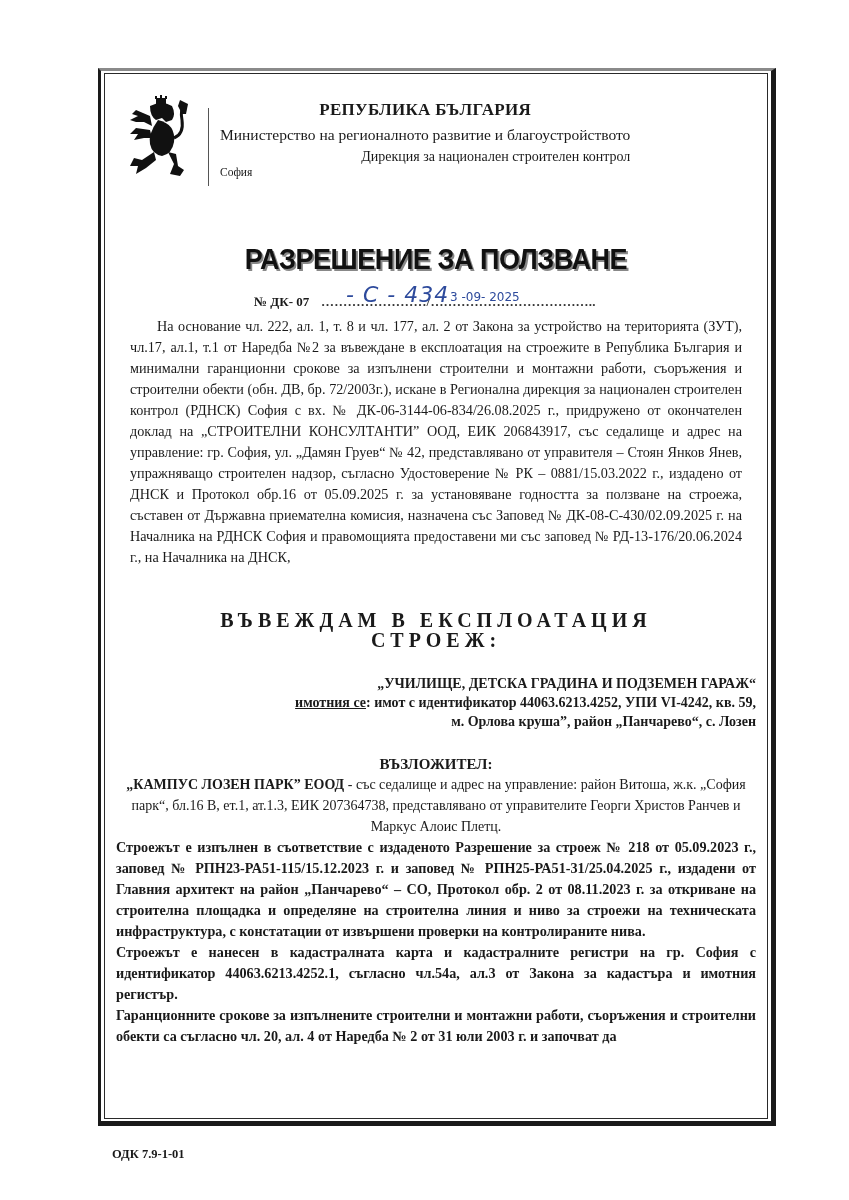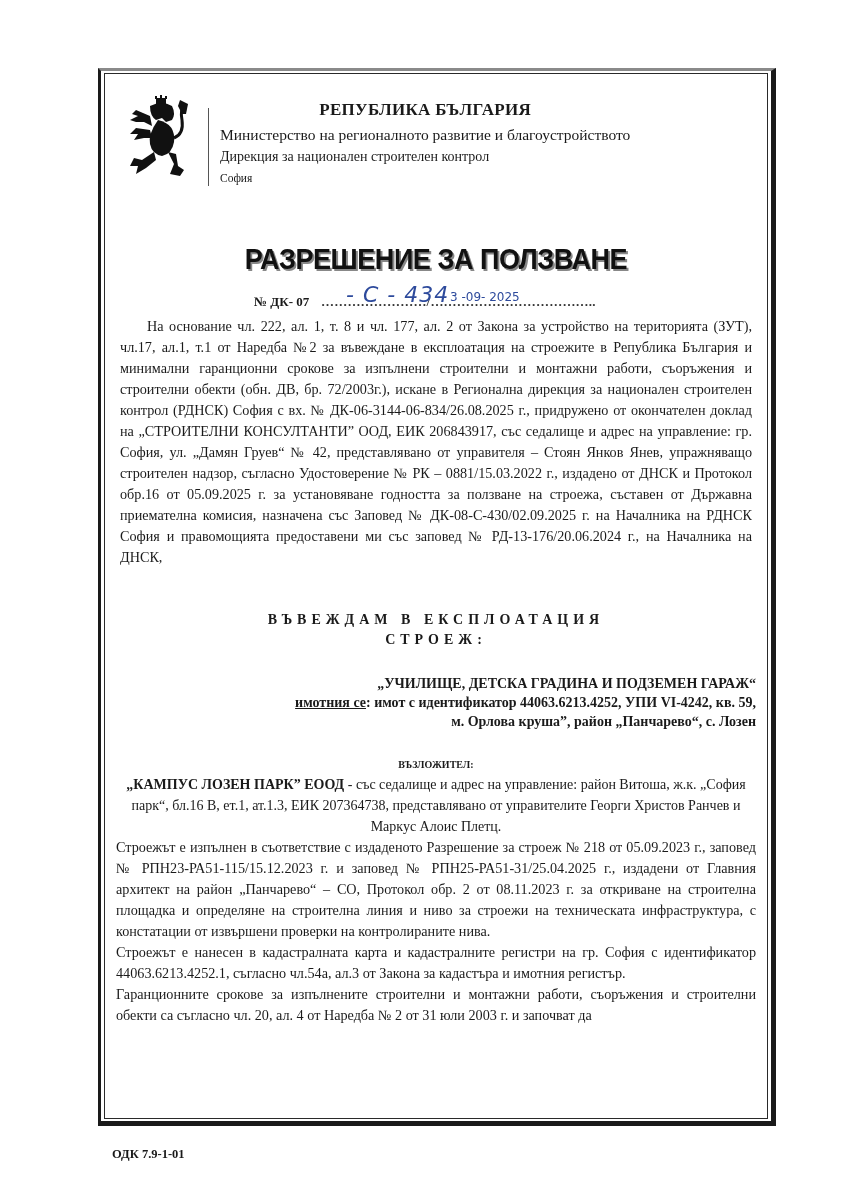--- a/index.html
+++ b/index.html
@@ -18,21 +18,21 @@
       position: absolute; left: 104px; top: 73px; width: 664px; height: 1046px;
       border: 1.5px solid #2a2a2a; box-sizing: border-box; background: #fff;
     }
     .content { position: absolute; left: 116px; top: 80px; width: 640px; }
     .header { position: relative; height: 140px; }
     .emblem { position: absolute; left: 6px; top: 14px; width: 80px; height: 90px; }
     .header-rule { position: absolute; left: 92px; top: 28px; width: 1px; height: 78px; background: #555; }
     .header-text { position: absolute; left: 104px; top: 20px; }
     .h-country { font-weight: bold; font-size: 17px; letter-spacing: 0.3px; margin-bottom: 6px; text-align: center; }
     .h-ministry { font-size: 15.5px; margin-bottom: 5px; }
-    .h-dir { font-size: 14px; margin-bottom: 7px; }
+    .h-dir { font-size: 14px; margin-bottom: 1px; text-align: right; }
     .h-reg { font-size: 12.5px; margin-bottom: 5px; }
     .h-city { font-size: 11.5px; }
 
     .title {
       text-align: center; margin-top: 22px;
       font-family: "Liberation Sans", "DejaVu Sans", sans-serif;
       font-weight: bold; font-size: 30px; letter-spacing: -0.5px;
       transform: scaleX(0.9); color: #111;
       text-shadow: 2px 2px 0 #888;
     }
@@ -44,33 +44,33 @@
     .hand-no {
       position: absolute; left: 92px; top: -4px; color: #2d4a9c; font-family: "DejaVu Sans", sans-serif;
       font-size: 22px; font-style: italic; font-weight: normal; letter-spacing: 1px;
     }
     .hand-date {
       position: absolute; left: 196px; top: 4px; color: #2d4a9c; font-family: "DejaVu Sans", sans-serif;
       font-size: 12px; font-weight: normal;
     }
 
     p.body {
-      margin: 4px; font-size: 14.2px; line-height: 21px; text-align: justify; text-indent: 27px;
+      margin: 14px; font-size: 14.2px; line-height: 21px; text-align: justify; text-indent: 27px;
     }
     .intro { margin-top: 4px !important; }
     .enact {
-      text-align: center; font-weight: bold; font-size: 14px; letter-spacing: 5px; line-height: 20px;
+      text-align: center; font-weight: bold; font-size: 20px; letter-spacing: 5px; line-height: 20px;
       margin-top: 42px;
     }
     .object { text-align: right; font-weight: bold; font-size: 14px; line-height: 19px; margin-top: 24px; }
     .object .u { text-decoration: underline; }
-    .assignor-h { text-align: center; font-weight: bold; font-size: 10px; margin-top: 24px; line-height: 19px; }
+    .assignor-h { text-align: center; font-weight: bold; font-size: 15px; margin-top: 24px; line-height: 19px; }
     .assignor { text-align: center; font-size: 14px; line-height: 21px; }
     .assignor b { font-weight: bold; }
-    .para { margin: 0; font-size: 14.2px; line-height: 21px; text-align: justify; }
+    .para { margin: 0; font-size: 14.2px; line-height: 21px; text-align: justify; font-weight: bold; }
     .footer-code {
       position: absolute; left: 112px; top: 1147px; font-weight: bold; font-size: 12.5px;
     }
   </style>
 </head>
 <body>
 
 <div class="frame-outer"></div>
 <div class="frame-inner"></div>
 

